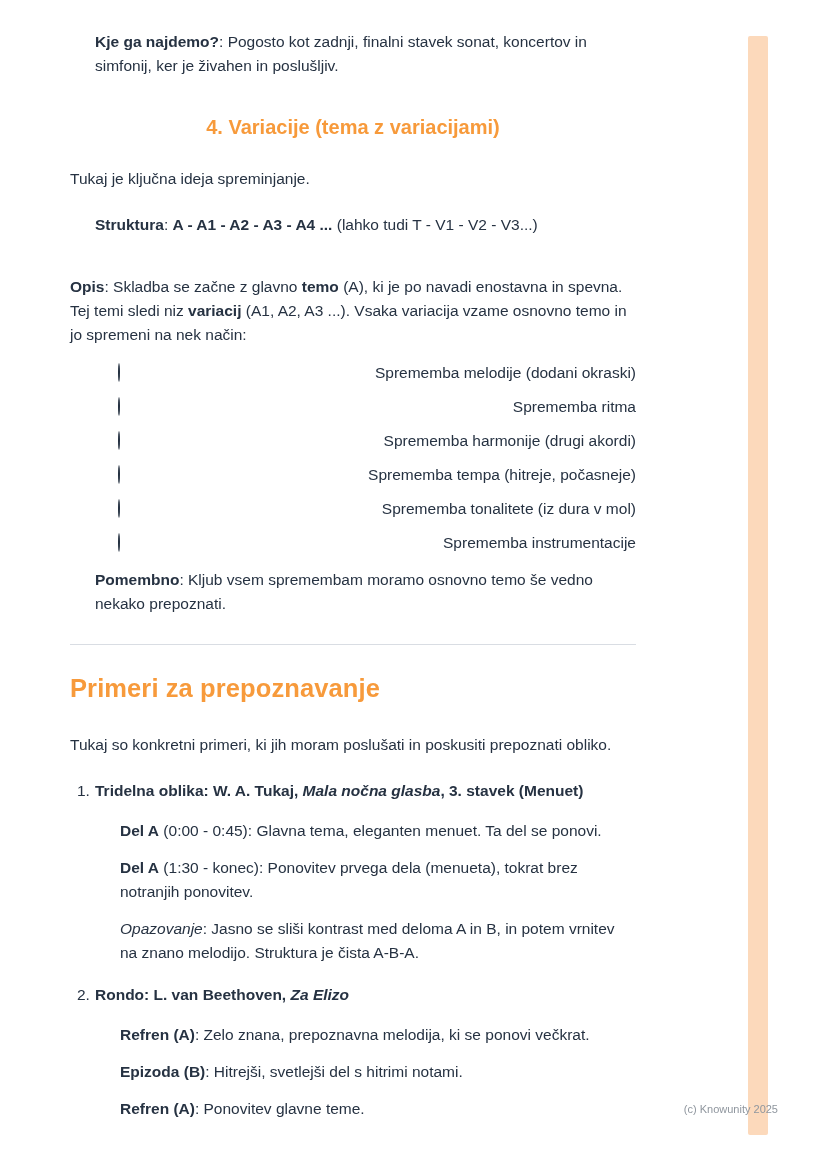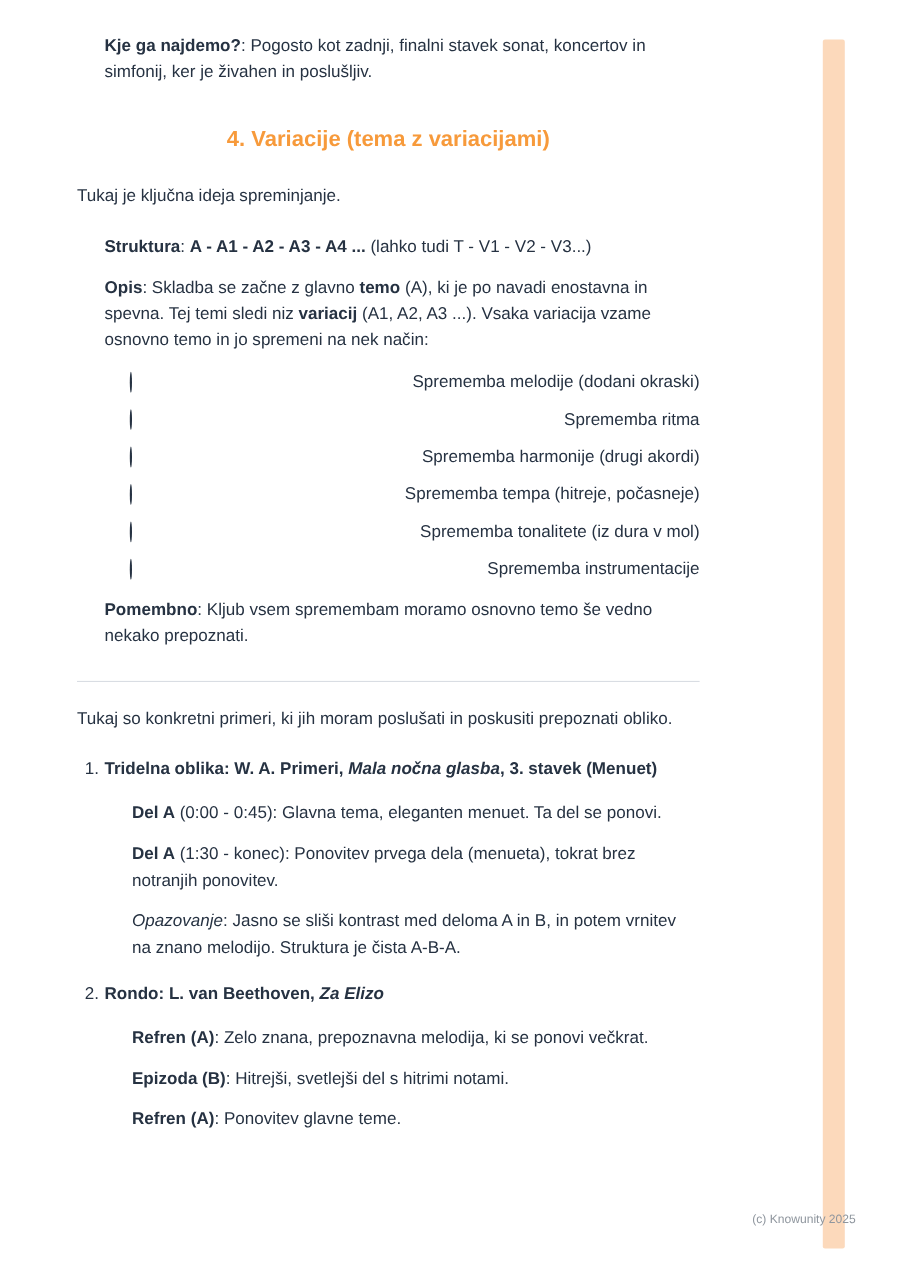--- a/index.html
+++ b/index.html
@@ -60,21 +60,21 @@
 
     <h3 class="sec-h3">4. Variacije (tema z variacijami)</h3>
     <p class="para">Tukaj je ključna ideja spreminjanje.</p>
 
     <ul class="list">
       <li class="li">
         <span class="mark"><span class="dot"></span></span>
         <span class="li-text"><span class="b">Struktura</span><span>: </span><span class="b">A - A1 - A2 - A3 - A4 ...</span><span> (lahko tudi T - V1 - V2 - V3...)</span></span>
       </li>
       <li class="li" style="display:block;">
-        <div style="display:flex; align-items:center;">
+        <div style="display:flex; align-items:center;flex-direction:column;">
           <span class="mark"><span class="dot"></span></span>
           <span class="li-text"><span class="b">Opis</span><span>: Skladba se začne z glavno </span><span class="b">temo</span><span> (A), ki je po navadi enostavna in spevna. Tej temi sledi niz </span><span class="b">variacij</span><span> (A1, A2, A3 ...). Vsaka variacija vzame osnovno temo in jo spremeni na nek način:</span></span>
         </div>
         <ul class="sub-list" style="margin-left:25px;text-align:right;">
           <li class="li">
             <span class="mark"><span class="circ"></span></span>
             <span class="li-text">Sprememba melodije (dodani okraski)</span>
           </li>
           <li class="li">
             <span class="mark"><span class="circ"></span></span>
@@ -99,28 +99,29 @@
         </ul>
       </li>
       <li class="li">
         <span class="mark"><span class="dot"></span></span>
         <span class="li-text"><span class="b">Pomembno</span><span>: Kljub vsem spremembam moramo osnovno temo še vedno nekako prepoznati.</span></span>
       </li>
     </ul>
 
     <hr class="divider">
 
+    <h2 class="sec-h2">Primeri za prepoznavanje</h2>
     <p class="para">Tukaj so konkretni primeri, ki jih moram poslušati in poskusiti prepoznati obliko.</p>
 
     <ol class="list">
 
       <li class="ex-item">
         <div class="li" style="margin-bottom:0;">
           <span class="mark num">1.</span>
-          <span class="li-text"><span class="b">Tridelna oblika: W. A. Primeri, </span><span class="b i">Mala nočna glasba</span><span class="b">, 3. stavek (Menuet)</span></span>
+          <span class="li-text"><span class="b">Tridelna oblika: W. A. Tukaj, </span><span class="b i">Mala nočna glasba</span><span class="b">, 3. stavek (Menuet)</span></span>
         </div>
         <ul class="ex-bullets">
           <li class="li">
             <span class="mark"><span class="dot"></span></span>
             <span class="li-text"><span class="b">Del A</span><span> (0:00 - 0:45): Glavna tema, eleganten menuet. Ta del se ponovi.</span></span>
           </li>
           <li class="li">
             <span class="mark"><span class="dot"></span></span>
             <span class="li-text"><span class="b">Del A</span><span> (1:30 - konec): Ponovitev prvega dela (menueta), tokrat brez notranjih ponovitev.</span></span>
           </li>

